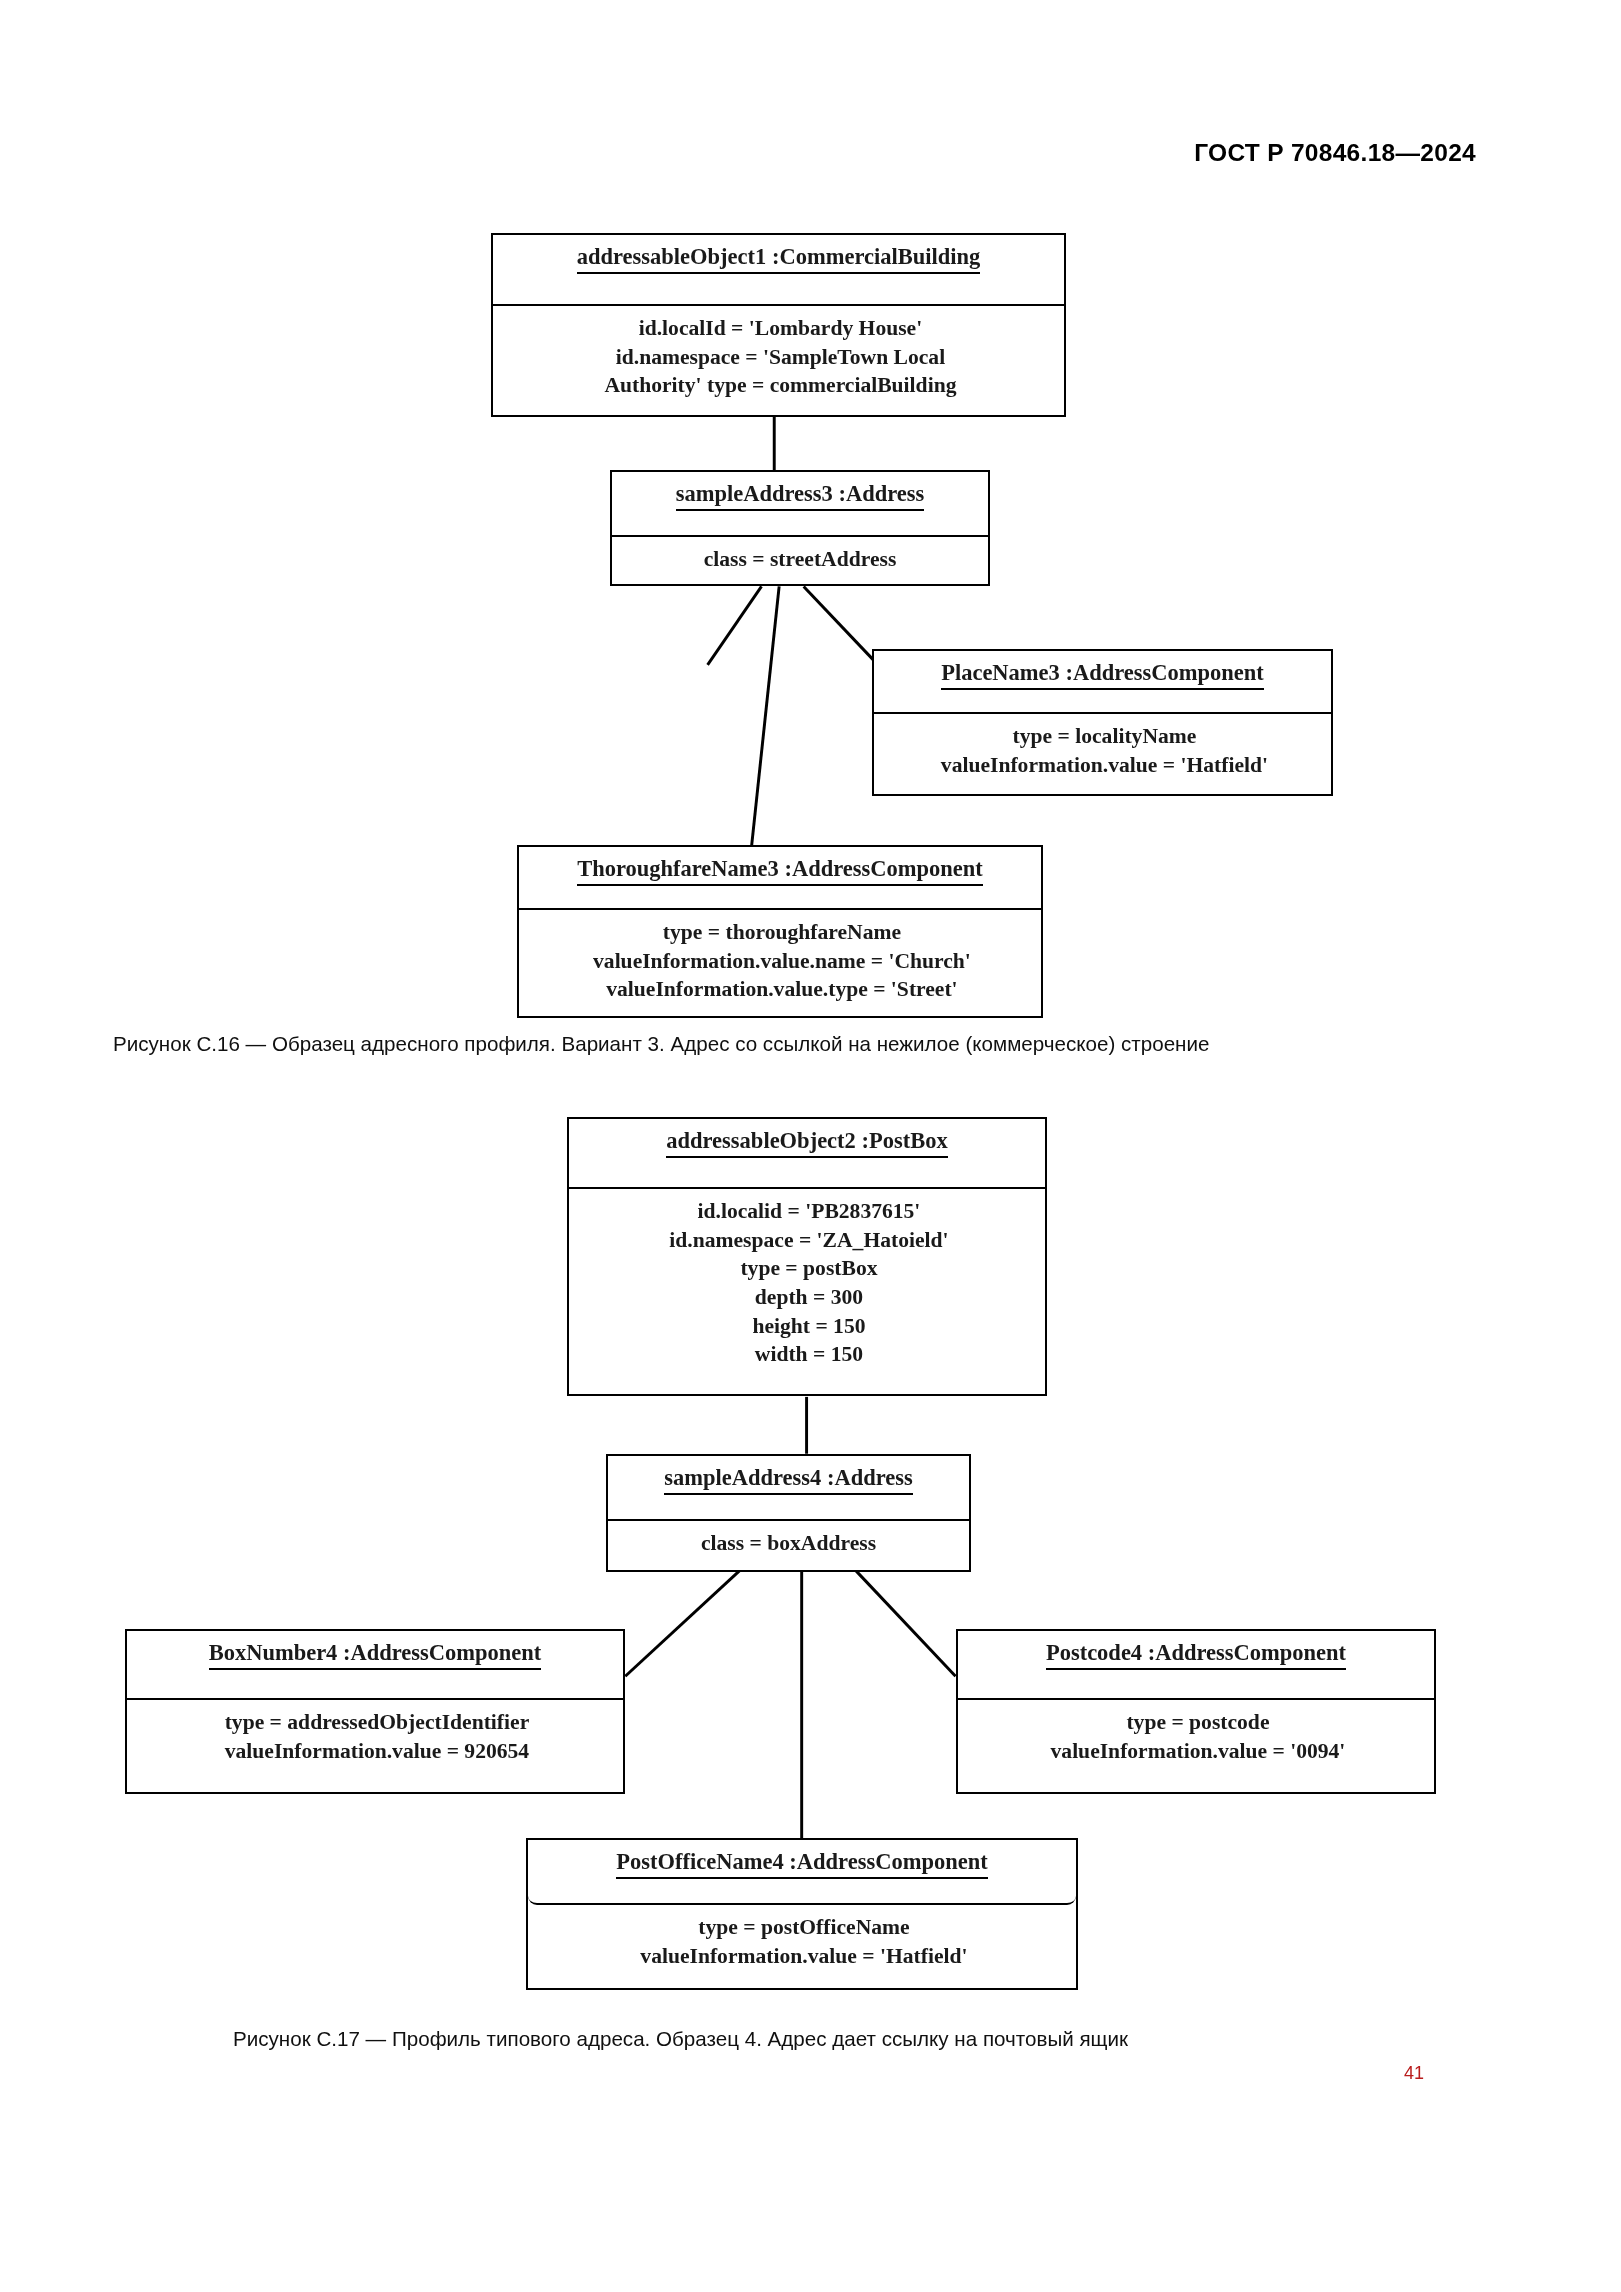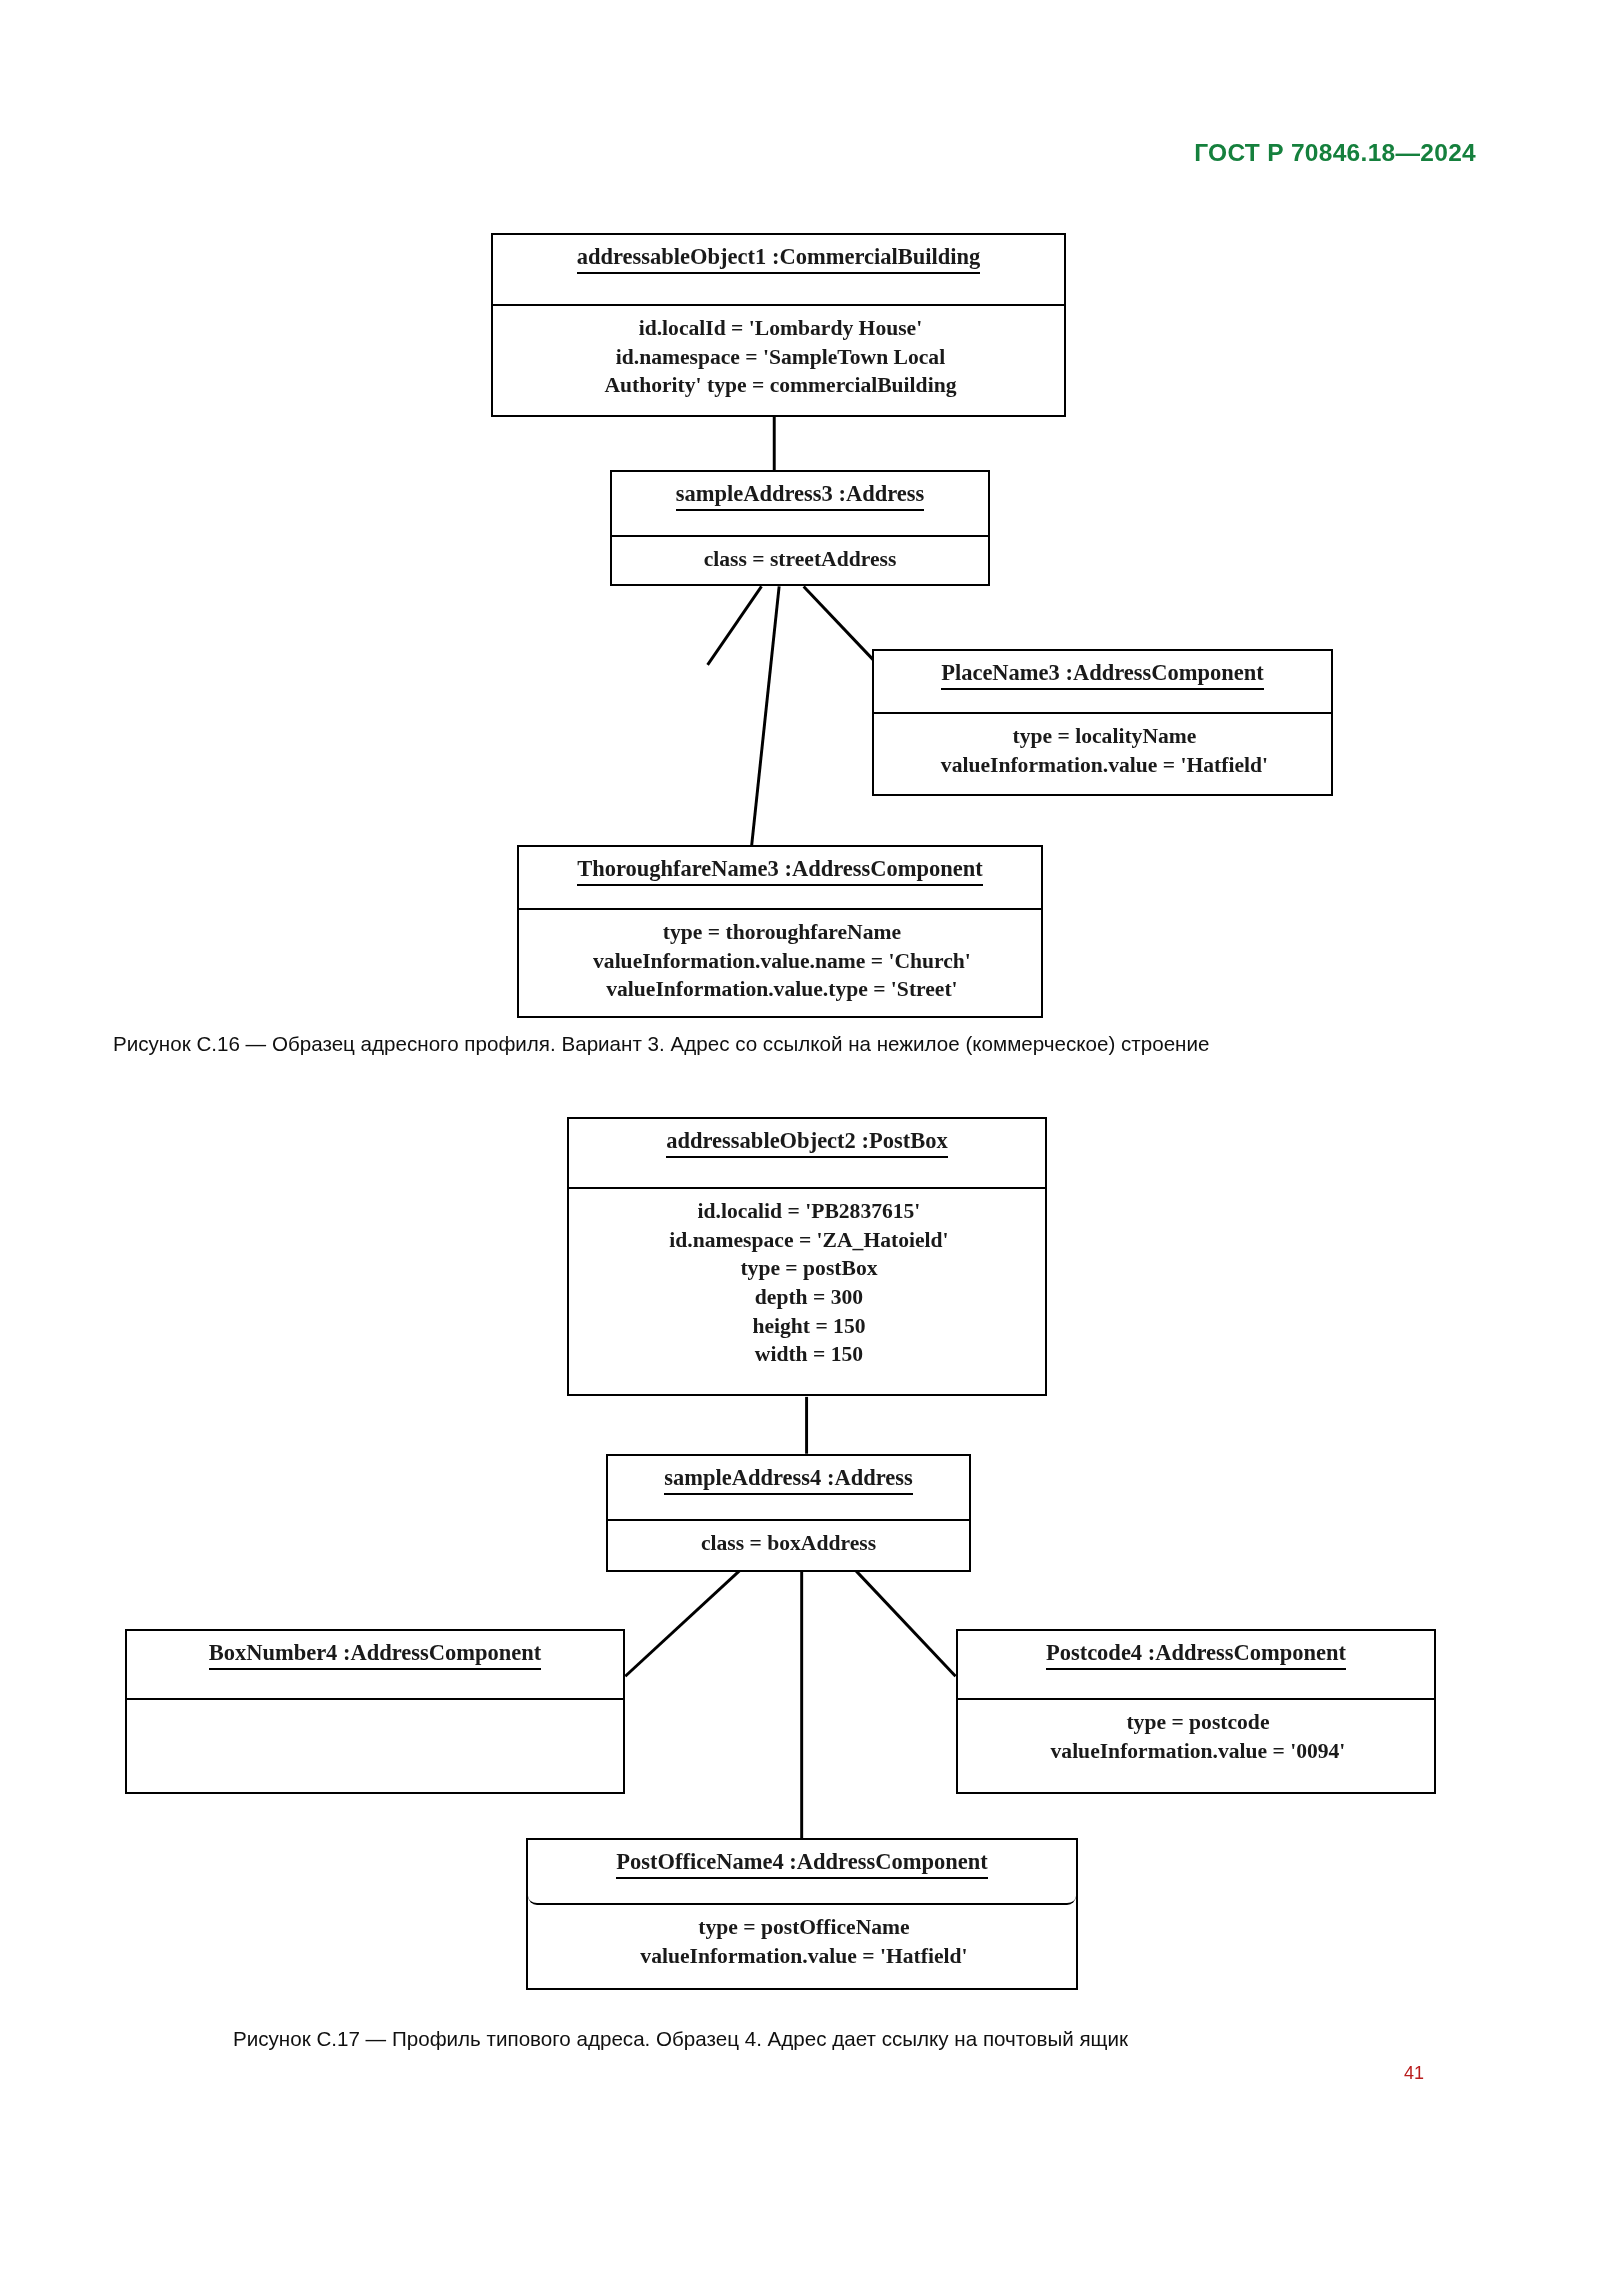--- a/index.html
+++ b/index.html
@@ -21,21 +21,21 @@
 
   
   .doc-header {
     position: absolute;
     top: 139px;
     right: 145px;
     font-family: "Liberation Sans", sans-serif;
     font-weight: bold;
     font-size: 24.5px;
     letter-spacing: 0.3px;
-    color: #15803d;
+    color: #000000;
     white-space: nowrap;
   }
 
   
   .uml-box {
     position: absolute;
     box-sizing: border-box;
     border: 2.9px solid #000000;
     background: #ffffff;
     z-index: 5;
@@ -193,20 +193,24 @@
     </div>
     <div class="uml-attr-cell centered">
       <div class="attr-line">class = boxAddress</div>
     </div>
   </div>
 
   <div class="uml-box" style="left:125px; top:1629px; width:500px; height:165px;">
     <div class="uml-title-cell" style="height:69px;">
       <span class="uml-title-text">BoxNumber4 :AddressComponent</span>
     </div>
+    <div class="uml-attr-cell">
+      <div class="attr-line">type = addressedObjectIdentifier</div>
+      <div class="attr-line">valueInformation.value = 920654</div>
+    </div>
   </div>
 
   <div class="uml-box" style="left:956px; top:1629px; width:480px; height:165px;">
     <div class="uml-title-cell" style="height:69px;">
       <span class="uml-title-text">Postcode4 :AddressComponent</span>
     </div>
     <div class="uml-attr-cell">
       <div class="attr-line">type = postcode</div>
       <div class="attr-line">valueInformation.value = '0094'</div>
     </div>

